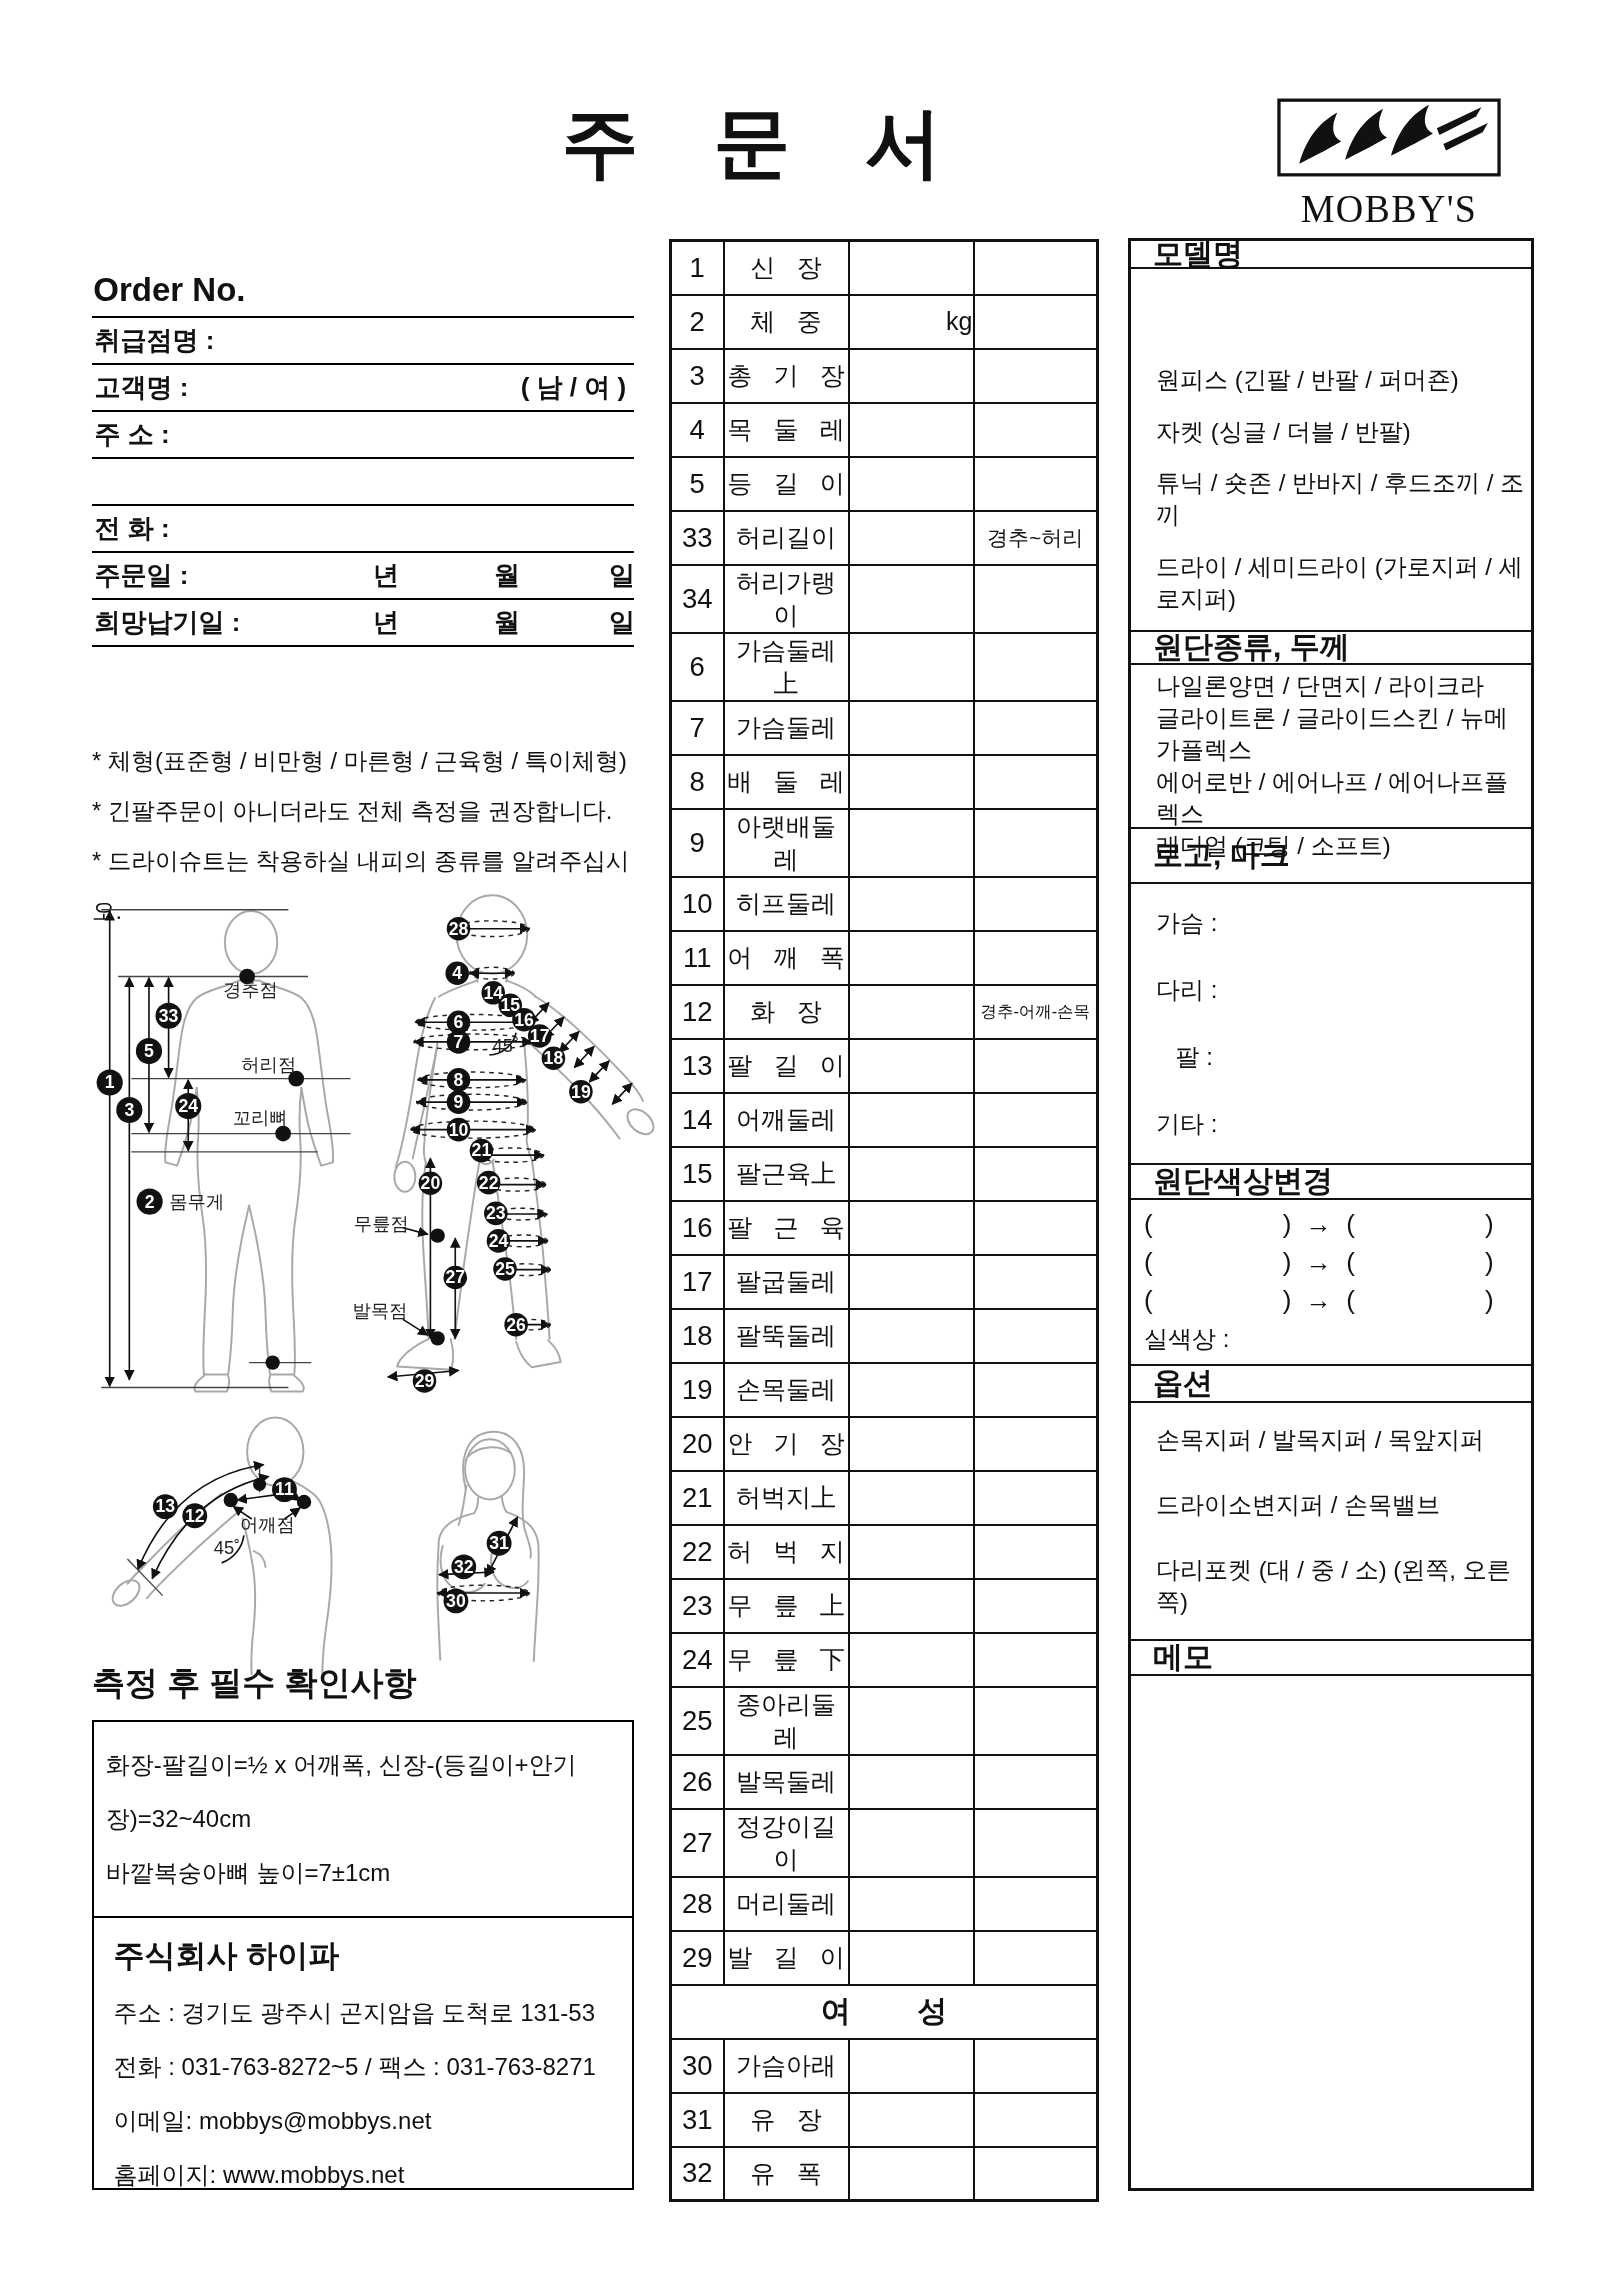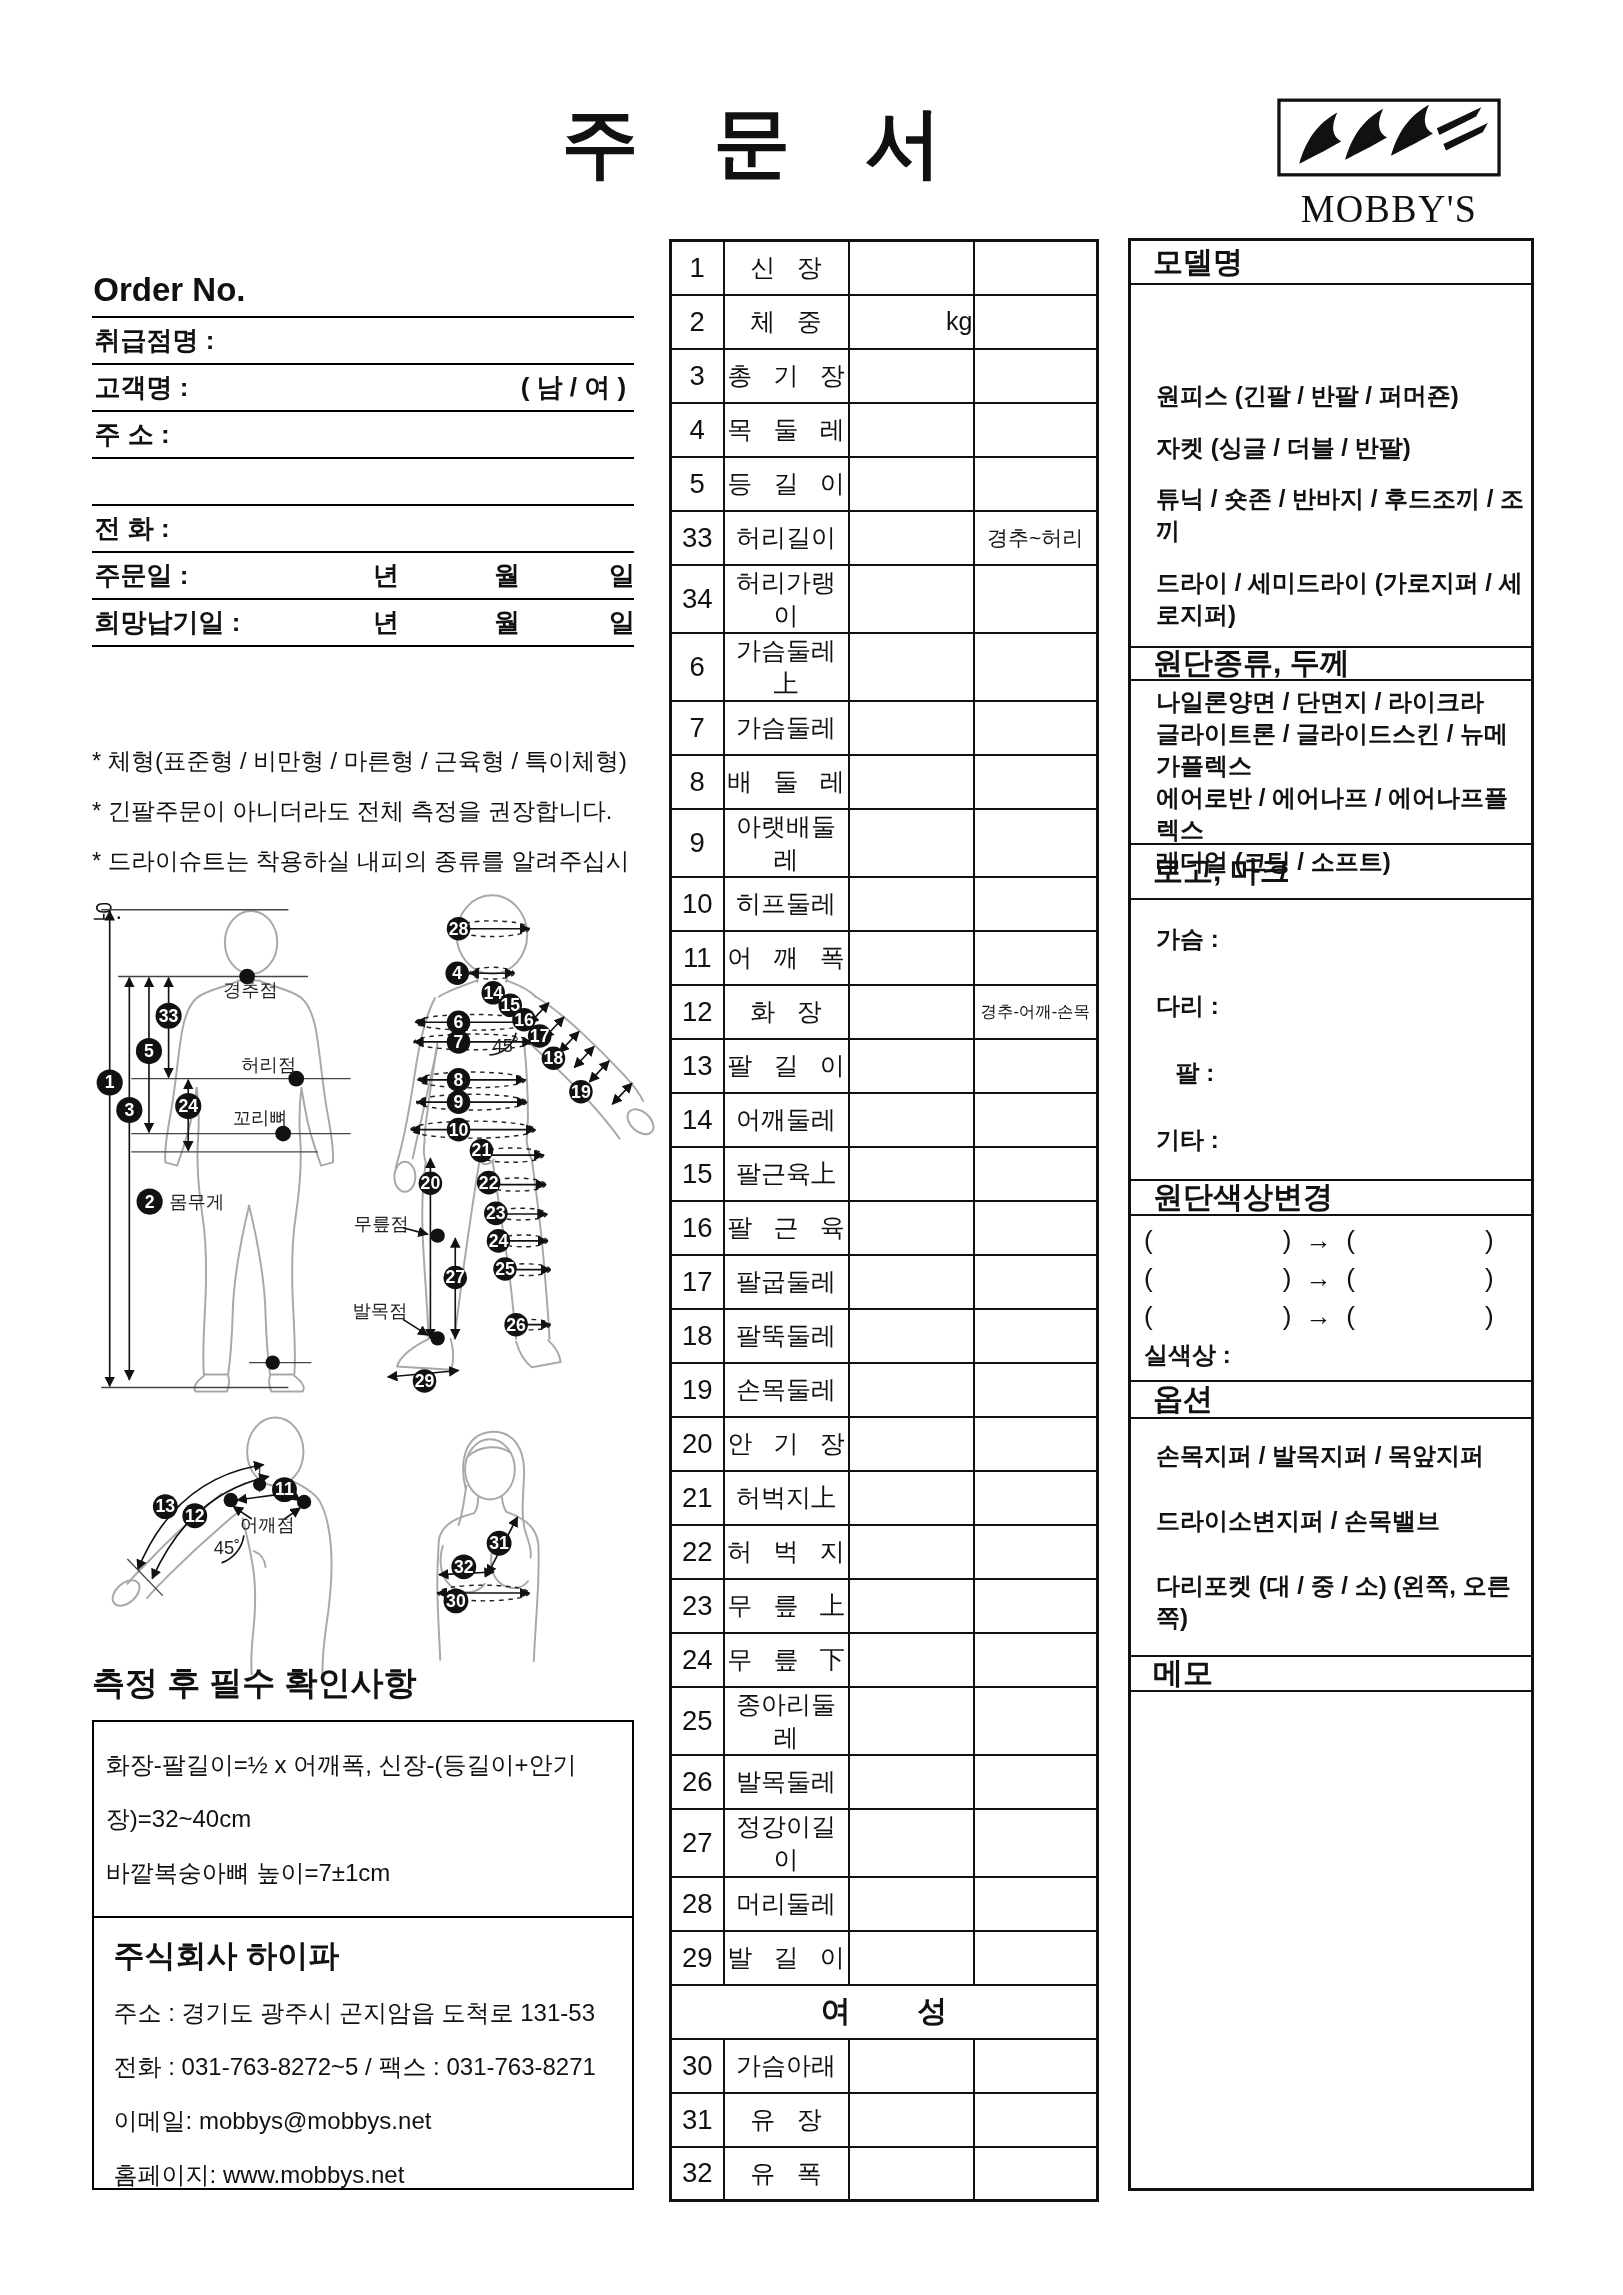--- a/index.html
+++ b/index.html
@@ -69,21 +69,21 @@
 
   
   .rp { position:absolute; left:1128px; top:238px; width:406px; height:1953px;
         border:3.3px solid #111; display:flex; flex-direction:column; }
   .rp-head { border-top:2.6px solid #111; border-bottom:2.6px solid #111; flex:none;
              display:flex; align-items:center; padding-left:22px; font-size:30px; font-weight:700; }
   .rp-head.first { border-top:none; }
   .rp-box { flex:none; }
   .rp-items { display:flex; flex-direction:column; justify-content:space-around;
               padding:5.2px 6.5px 5.2px 25px; flex:none; }
-  .rp-item { font-size:24px; font-weight:700; }
+  .rp-item { font-size:24px; font-weight:400; }
   .rp-item.indent { padding-left:19.6px; }
   .color-row { font-size:26px; font-weight:500; white-space:pre; }
   .memo-blank { flex:1 1 auto; }
 </style>
 </head>
 <body>
 
 <div class="page">
 
   <div class="title">주   문   서</div>
@@ -660,21 +660,21 @@
     <tr>
           <td class="c-no">32</td>
           <td class="c-part">유 폭</td>
           <td class="c-unit"></td>
           <td class="c-remark"></td>
         </tr>
   </tbody>
     </table>
 
   <div class="rp">
-    <div class="rp-head first" style="height:44px">모델명</div>
+    <div class="rp-head first" style="height:28px">모델명</div>
     <div class="rp-box" style="height:80px"></div>
 
     <div class="rp-items" style="height:281px">
       <div class="rp-item">원피스 (긴팔 / 반팔 / 퍼머죤)</div>
       <div class="rp-item">자켓 (싱글 / 더블 / 반팔)</div>
       <div class="rp-item">튜닉 / 숏존 / 반바지 / 후드조끼 / 조끼</div>
       <div class="rp-item">드라이 / 세미드라이 (가로지퍼 / 세로지퍼)</div>
     </div>
 
     <div class="rp-head" style="height:35px">원단종류, 두께</div>

